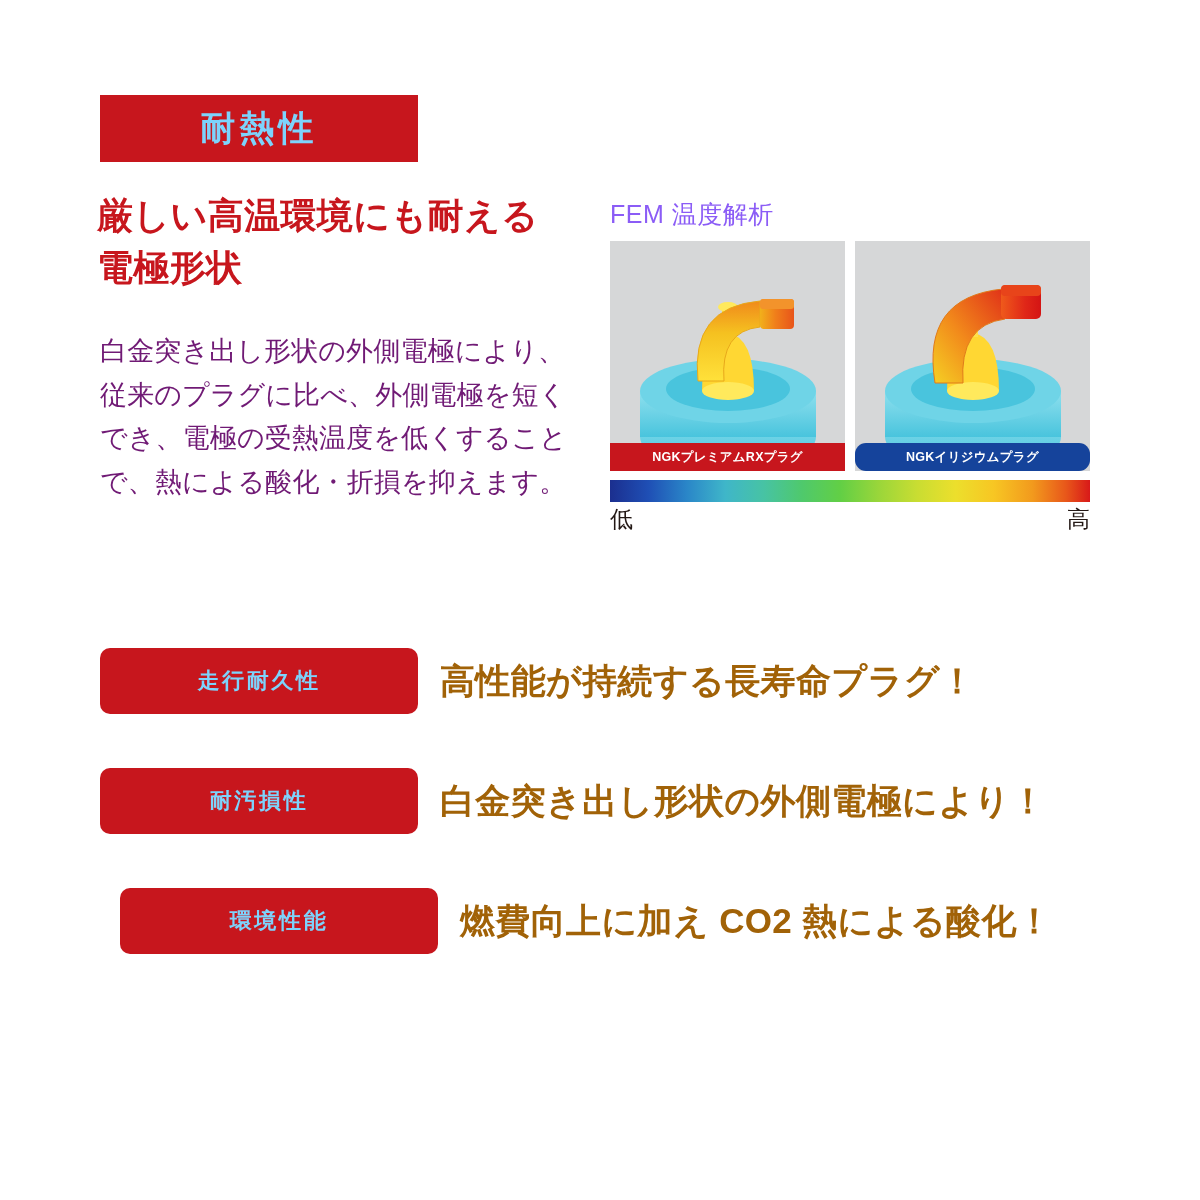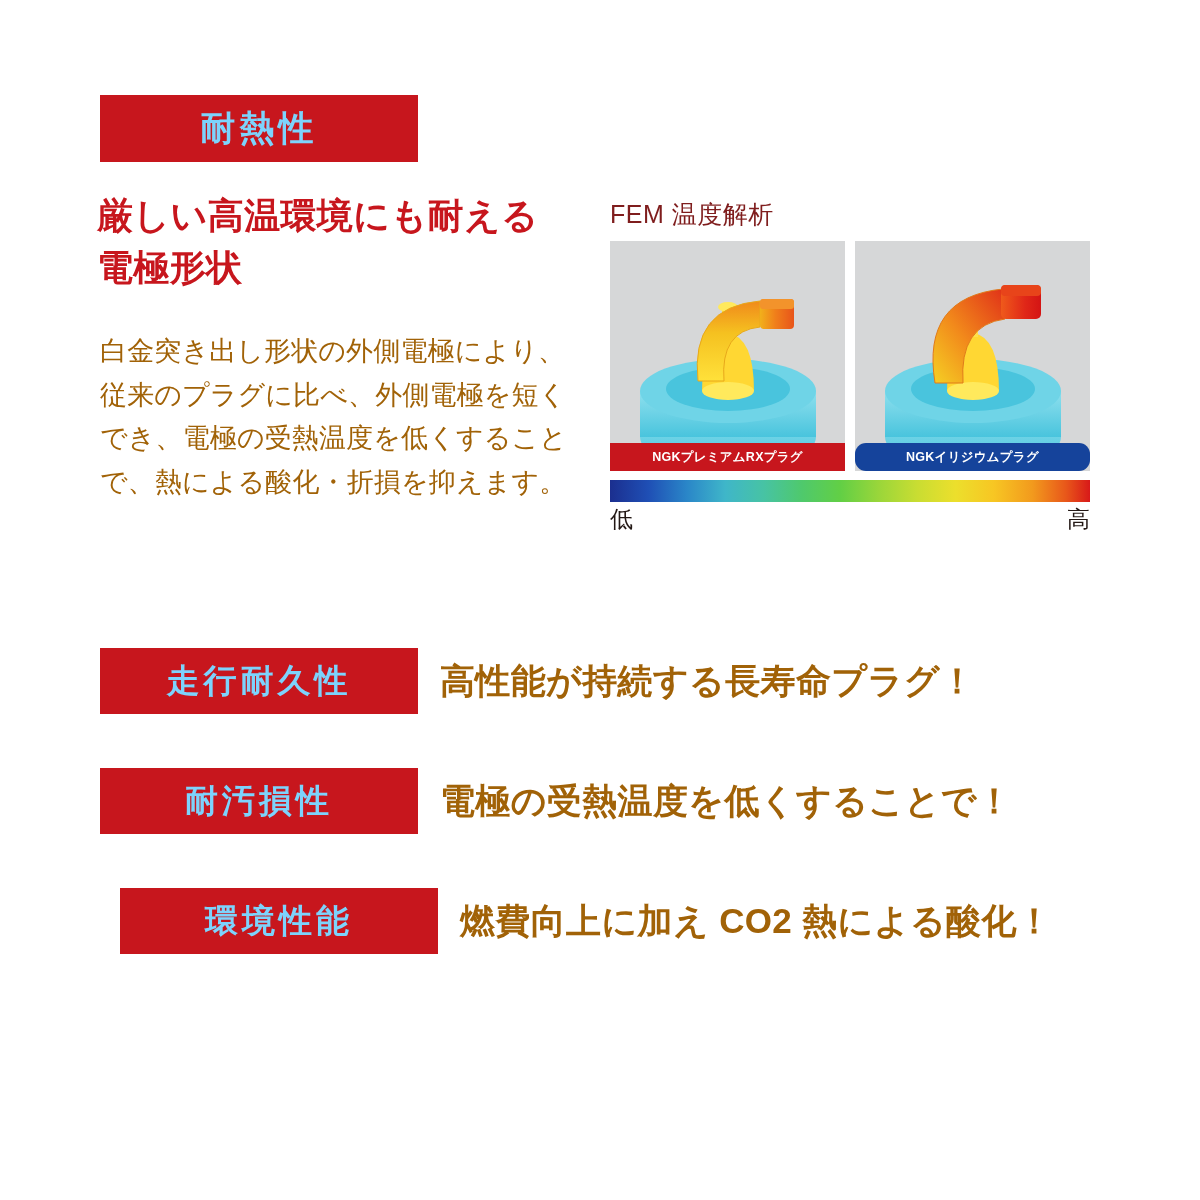--- a/index.html
+++ b/index.html
@@ -48,33 +48,33 @@
     letter-spacing: 0.01em;
   }
   #sec1-body {
     position: absolute;
     left: 100px;
     top: 330px;
     width: 490px;
     font-size: 27px;
     line-height: 1.62;
     letter-spacing: 0.005em;
-    color: #a16207;
+    color: #701a75;
   }
 
   
   #fem-block {
     position: absolute;
     left: 610px;
     top: 198px;
     width: 480px;
   }
   #fem-caption {
     font-size: 25px;
-    color: #7f1d1d;
+    color: #8b5cf6;
     margin-bottom: 10px;
     letter-spacing: 0.02em;
   }
   #fem-images {
     display: flex;
     gap: 10px;
   }
   .fem-panel {
     position: relative;
     width: 235px;
@@ -126,22 +126,23 @@
   
   .feature-row {
     position: absolute;
     left: 100px;
     display: flex;
     align-items: center;
   }
   .feature-row .tag {
     width: 318px;
     height: 66px;
-    font-size: 33px;
+    font-size: 22px;
     flex: none;
+    border-radius: 10px;
   }
   .feature-text {
     margin-left: 22px;
     color: #a16207;
     font-size: 35px;
     font-weight: bold;
     letter-spacing: 0.01em;
     white-space: nowrap;
   }
   #row-0 { top: 648px; }
@@ -245,19 +246,19 @@
   </div>
 </div>
 
 <div class="feature-row" id="row-0">
   <div class="tag">走行耐久性</div>
   <div class="feature-text">高性能が持続する長寿命プラグ！</div>
 </div>
 
 <div class="feature-row" id="row-1">
   <div class="tag">耐汚損性</div>
-  <div class="feature-text">電極の受熱温度を低くすることで！</div>
+  <div class="feature-text">白金突き出し形状の外側電極により！</div>
 </div>
 
 <div class="feature-row" id="row-2">
   <div class="tag">環境性能</div>
   <div class="feature-text">燃費向上に加え CO2 熱による酸化！</div>
 </div>
 
 </body></html>

